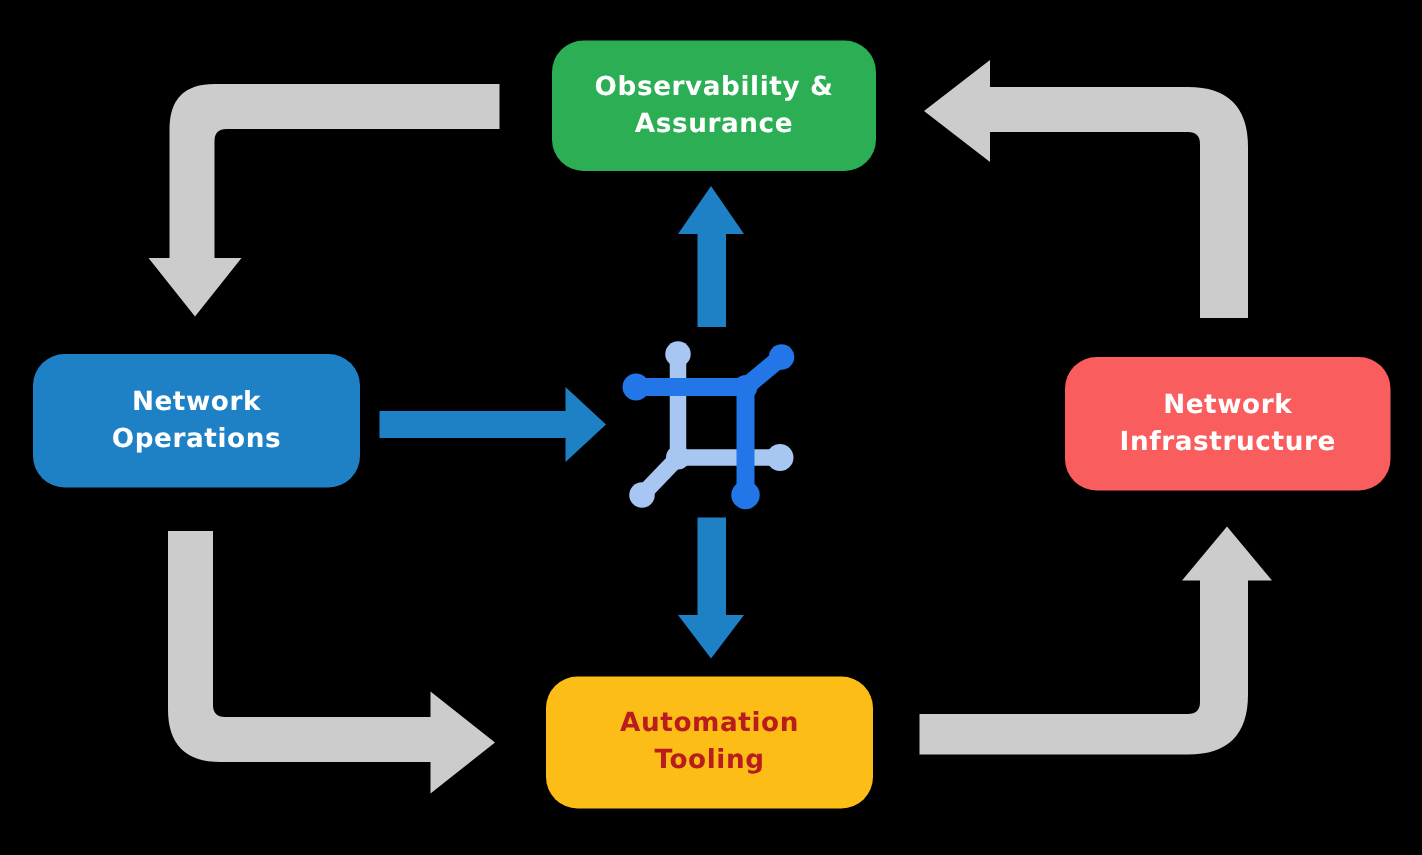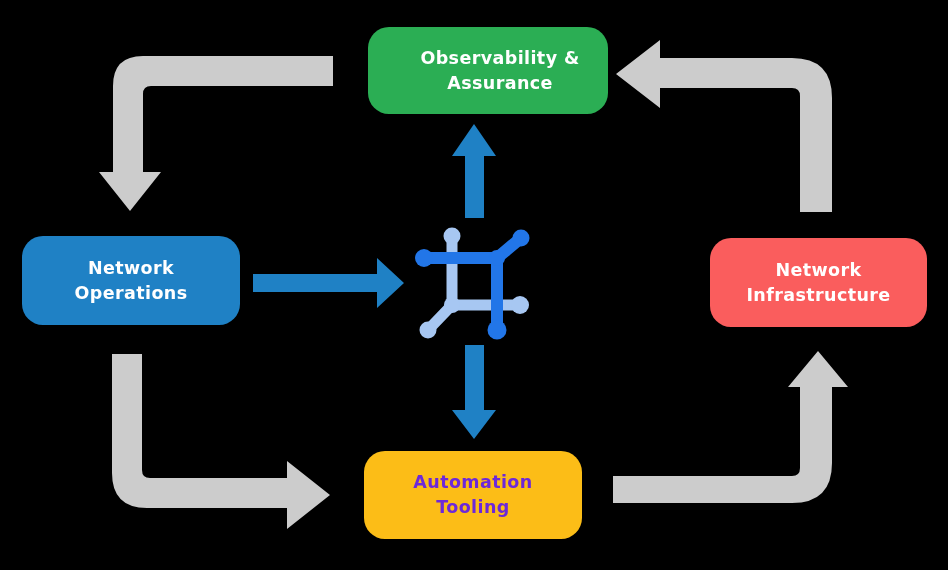--- a/index.html
+++ b/index.html
@@ -76,33 +76,33 @@
       </g>
       <g fill="#2276e8">
         <circle cx="424" cy="258" r="9"></circle>
         <circle cx="497" cy="330" r="9.5"></circle>
         <circle cx="521" cy="238" r="8.5"></circle>
         <circle cx="497" cy="258" r="8"></circle>
       </g>
     </g>
   </svg>
 
-  <div class="node node-observability" style="background-color: rgb(43, 174, 84); padding-left: 24px;">
+  <div class="node node-observability" style="background-color: rgb(43, 174, 84);">
     <span class="node-label" style="color: rgb(255, 255, 255);">Observability &amp;
 Assurance</span>
   </div>
 
   <div class="node node-operations" style="background-color: rgb(31, 129, 197);">
     <span class="node-label" style="color: rgb(255, 255, 255);">Network
 Operations</span>
   </div>
 
   <div class="node node-infrastructure" style="background-color: rgb(250, 93, 93);">
     <span class="node-label" style="color: rgb(255, 255, 255);">Network
 Infrastructure</span>
   </div>
 
   <div class="node node-automation" style="background-color: rgb(252, 189, 23);">
-    <span class="node-label" style="color: #6d28d9;">Automation
+    <span class="node-label" style="color: #b91c1c;">Automation
 Tooling</span>
   </div>
 
 </div>
 
 </body></html>

